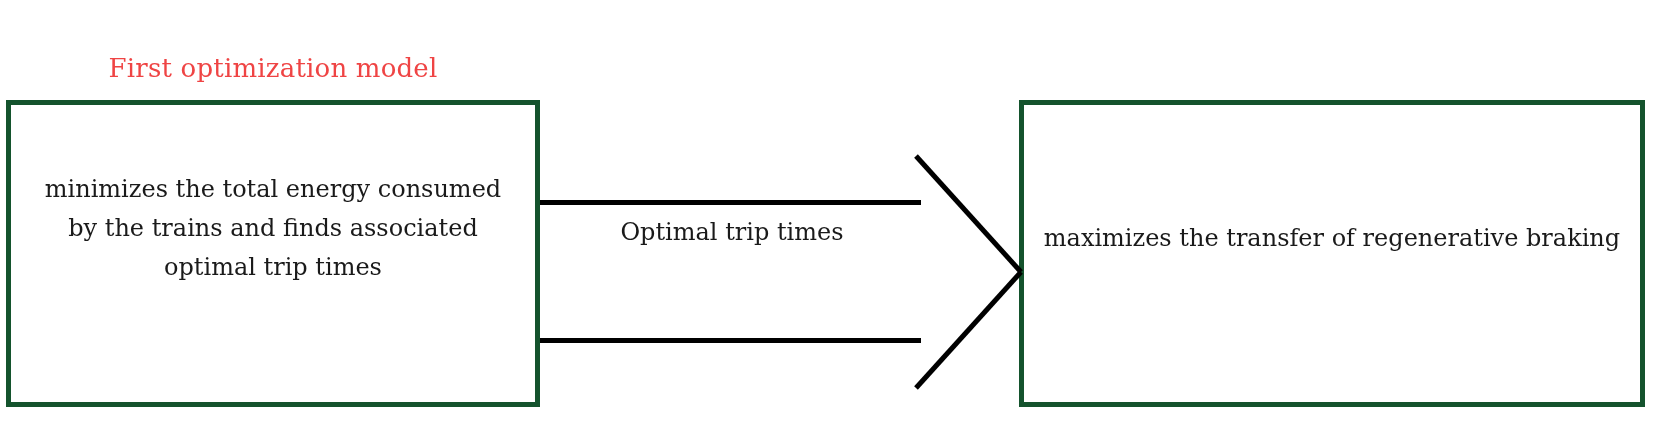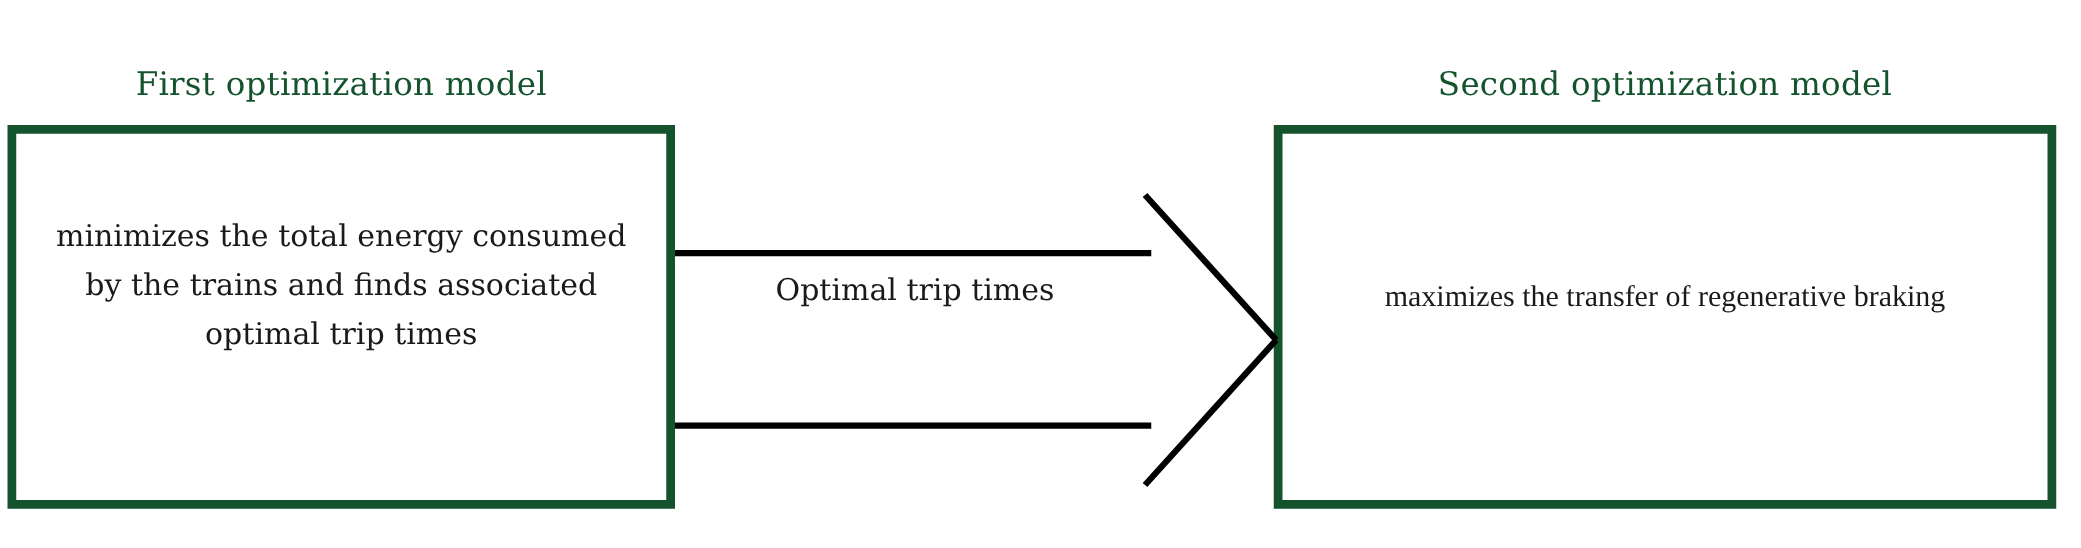--- a/index.html
+++ b/index.html
@@ -16,57 +16,56 @@
     color: #1a1a1a;
     overflow: hidden;
   }
 
   
   .box-title {
     position: absolute;
     text-align: center;
     font-size: 26px;
     line-height: 1.2;
-    color: #14532d;
+    color: #ef4444;
     white-space: nowrap;
     letter-spacing: 0.2px;
   }
   #title-first {
     left: 6px;
     top: 53px;
     width: 534px;
   }
   #title-second {
     left: 1019px;
     top: 53px;
     width: 626px;
   }
 
   
   .model-box {
     position: absolute;
-    border: 7px solid #14532d;
+    border: 5px solid #14532d;
     box-sizing: border-box;
     background: #ffffff;
     display: flex;
     align-items: center;
     justify-content: center;
   }
   #box-first {
     left: 6px;
     top: 100px;
     width: 534px;
     height: 307px;
   }
   #box-second {
     left: 1019px;
     top: 100px;
     width: 626px;
     height: 307px;
-    font-family: Liberation Serif, serif;
   }
   .box-body {
     text-align: center;
     font-size: 24px;
     line-height: 1.62;
     color: #1a1a1a;
     padding: 0 6px;
     width: 100%;
   }
   #box-first .box-body {
@@ -121,21 +120,20 @@
   <div class="box-title" id="title-first">First optimization model</div>
 
   <div class="model-box" id="box-first">
     <div class="box-body">
       <span class="line">minimizes the total energy consumed</span>
       <span class="line">by the trains and finds associated</span>
       <span class="line">optimal trip times</span>
     </div>
   </div>
 
-  <div class="box-title" id="title-second">Second optimization model</div>
 
   <div class="model-box" id="box-second">
     <div class="box-body">
       <span class="line">maximizes the transfer of regenerative braking</span>
     </div>
   </div>
 
   <svg id="arrow-svg" viewBox="0 0 1665 438" xmlns="http://www.w3.org/2000/svg">
 
     <line x1="540" y1="202.5" x2="921" y2="202.5"></line>

